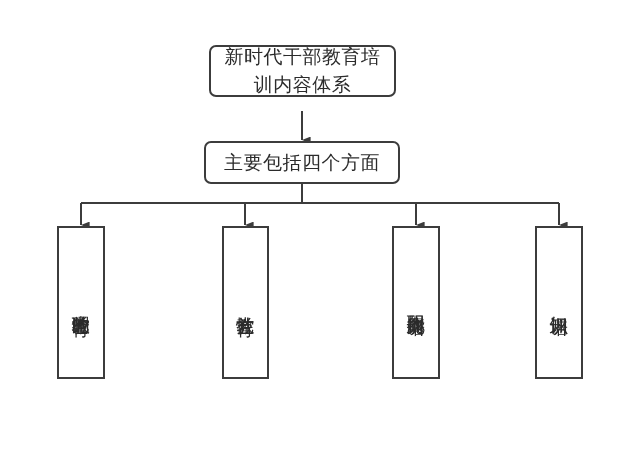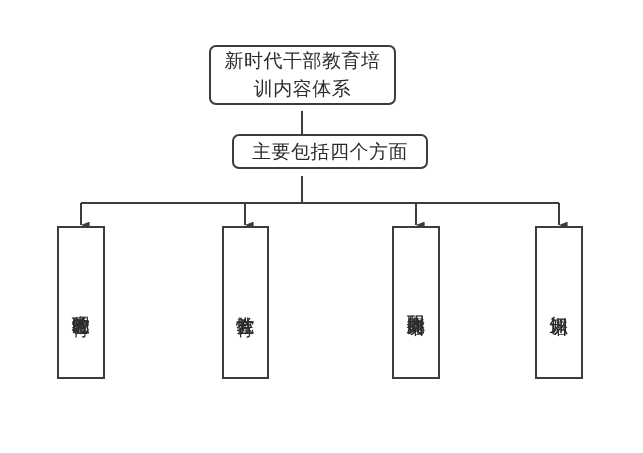--- a/index.html
+++ b/index.html
@@ -59,22 +59,22 @@
     font-size: 18px;
     line-height: 1.52;
     text-align: center;
     letter-spacing: 0.5px;
     writing-mode: vertical-rl;
     text-orientation: upright;
     -webkit-writing-mode: vertical-rl;
   }
 
   
-  #node-root-topic  { left: 209px; top: 45px;  width: 187px; height: 60px; }
-  #node-subtitle    { left: 204px; top: 134px; width: 196px; height: 35px; margin-left: 28px; }
+  #node-root-topic  { left: 209px; top: 45px;  width: 187px; height: 52px; }
+  #node-subtitle    { left: 204px; top: 141px; width: 196px; height: 43px; }
 
   #node-aspect-1 { left: 57px;  top: 226px; width: 48px; height: 153px; }
   #node-aspect-2 { left: 222px; top: 226px; width: 47px; height: 153px; }
   #node-aspect-3 { left: 392px; top: 226px; width: 48px; height: 153px; }
   #node-aspect-4 { left: 535px; top: 226px; width: 48px; height: 153px; }
 </style>
 </head>
 <body>
 
 <div id="diagram-root">

